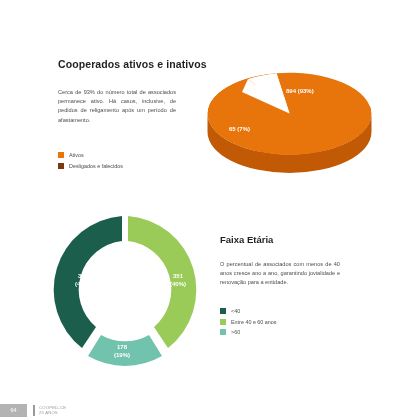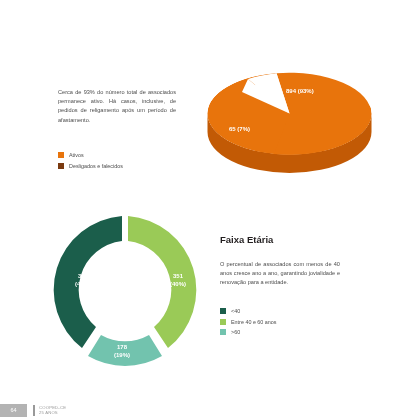--- a/index.html
+++ b/index.html
@@ -149,20 +149,21 @@
     line-height: 5.2px;
     color: #9a9a9a;
     letter-spacing: 0.2px;
   }
 </style>
 </head>
 <body>
 
 <div id="section-ativos">
 
+  <div id="ativos-title">Cooperados ativos e inativos</div>
 
   <div id="ativos-body">Cerca de 93% do número total de associados permanece ativo. Há casos, inclusive, de pedidos de religamento após um período de afastamento.</div>
 
   <div id="ativos-legend">
     <div class="legend-row">
       <span class="legend-swatch" style="background:#E8740C"></span>
       <span class="legend-label">Ativos</span>
     </div>
     <div class="legend-row">
       <span class="legend-swatch" style="background:#7A3A10"></span>

